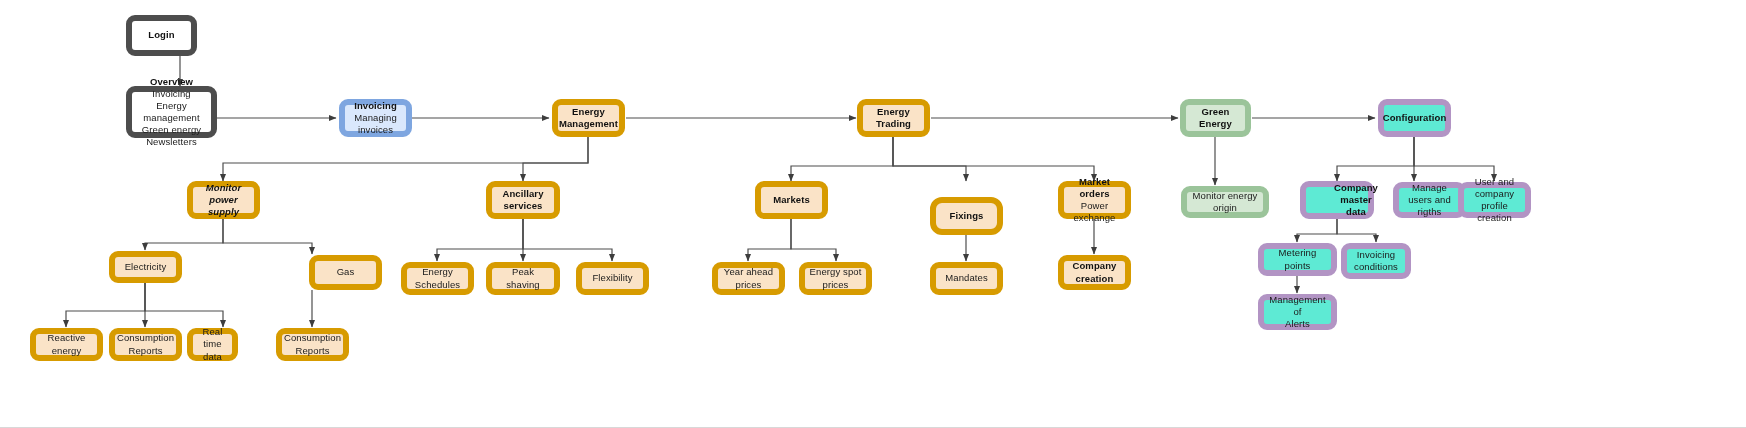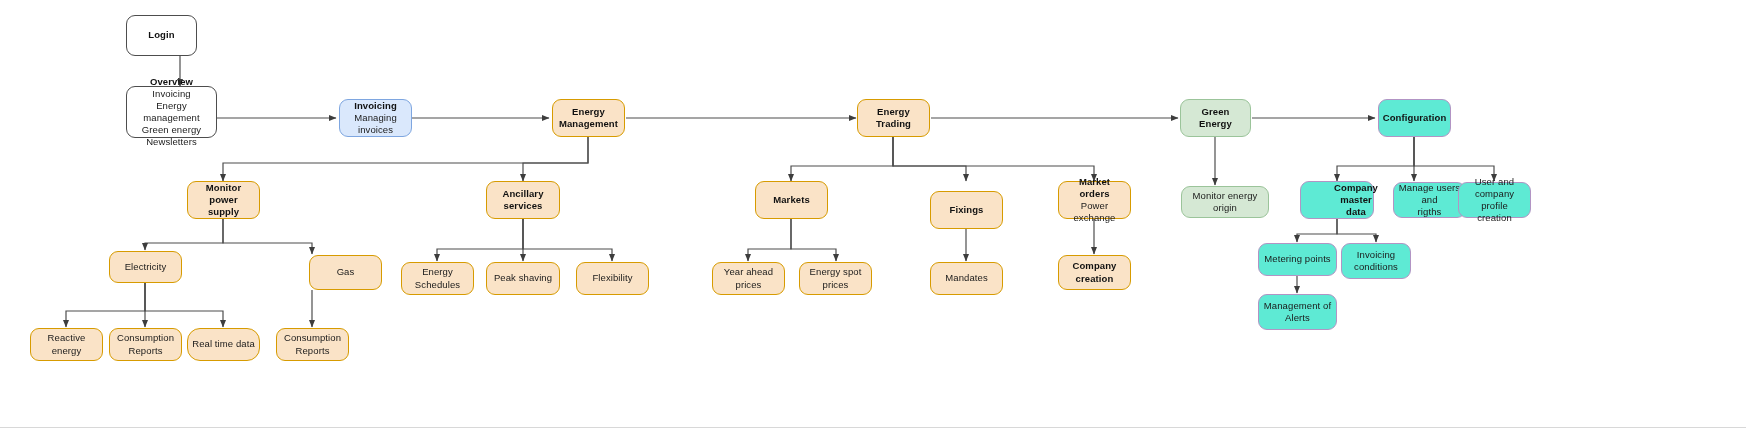--- a/index.html
+++ b/index.html
@@ -21,21 +21,21 @@
     position: absolute;
     left: 0; top: 0;
     width: 1746px;
     height: 428px;
     pointer-events: none;
   }
   .node {
     position: absolute;
     box-sizing: border-box;
     border-radius: 9px;
-    border: 1px solid #000000;
+    border: 6px solid #000000;
     display: flex;
     flex-direction: column;
     align-items: center;
     justify-content: center;
     text-align: center;
     line-height: 1.28;
     padding: 2px 4px;
     z-index: 2;
   }
   .node .t-bold {
@@ -160,21 +160,21 @@
 
   <div class="node n-green" style="left:1180px; top:99px; width:71px; height:38px;">
     <span class="t-bold">Green</span>
     <span class="t-bold">Energy</span>
   </div>
 
   <div class="node n-purple" style="left:1378px; top:99px; width:73px; height:38px;">
     <span class="t-bold">Configuration</span>
   </div>
 
-  <div class="node n-orange" style="left:187px; top:181px; width:73px; height:38px;">
+  <div class="node n-orange" style="left:187px; top:181px; width:73px; height:38px;font-style:italic;">
     <span class="t-bold">Monitor power</span>
     <span class="t-bold">supply</span>
   </div>
 
   <div class="node n-orange" style="left:486px; top:181px; width:74px; height:38px;">
     <span class="t-bold">Ancillary services</span>
   </div>
 
   <div class="node n-orange" style="left:109px; top:251px; width:73px; height:32px;">
     <span class="t-norm">Electricity</span>
@@ -186,21 +186,21 @@
 
   <div class="node n-orange" style="left:30px; top:328px; width:73px; height:33px;">
     <span class="t-norm">Reactive energy</span>
   </div>
 
   <div class="node n-orange" style="left:109px; top:328px; width:73px; height:33px;">
     <span class="t-norm">Consumption</span>
     <span class="t-norm">Reports</span>
   </div>
 
-  <div class="node n-orange" style="left:187px; top:328px; width:73px; height:33px;border-radius:13px;">
+  <div class="node n-orange" style="left:187px; top:328px; width:51px; height:33px;">
     <span class="t-norm">Real time data</span>
   </div>
 
   <div class="node n-orange" style="left:276px; top:328px; width:73px; height:33px;">
     <span class="t-norm">Consumption</span>
     <span class="t-norm">Reports</span>
   </div>
 
   <div class="node n-orange" style="left:401px; top:262px; width:73px; height:33px;">
     <span class="t-norm">Energy</span>
@@ -212,21 +212,21 @@
   </div>
 
   <div class="node n-orange" style="left:576px; top:262px; width:73px; height:33px;">
     <span class="t-norm">Flexibility</span>
   </div>
 
   <div class="node n-orange" style="left:755px; top:181px; width:73px; height:38px;">
     <span class="t-bold">Markets</span>
   </div>
 
-  <div class="node n-orange" style="left:930px; top:191px; width:73px; height:38px;">
+  <div class="node n-orange" style="left:930px; top:197px; width:73px; height:38px;border-radius:12px;">
     <span class="t-bold">Fixings</span>
   </div>
 
   <div class="node n-orange" style="left:1058px; top:181px; width:73px; height:38px;">
     <span class="t-bold">Market orders</span>
     <span class="t-norm">Power exchange</span>
   </div>
 
   <div class="node n-orange" style="left:712px; top:262px; width:73px; height:33px;">
     <span class="t-norm">Year ahead prices</span>

